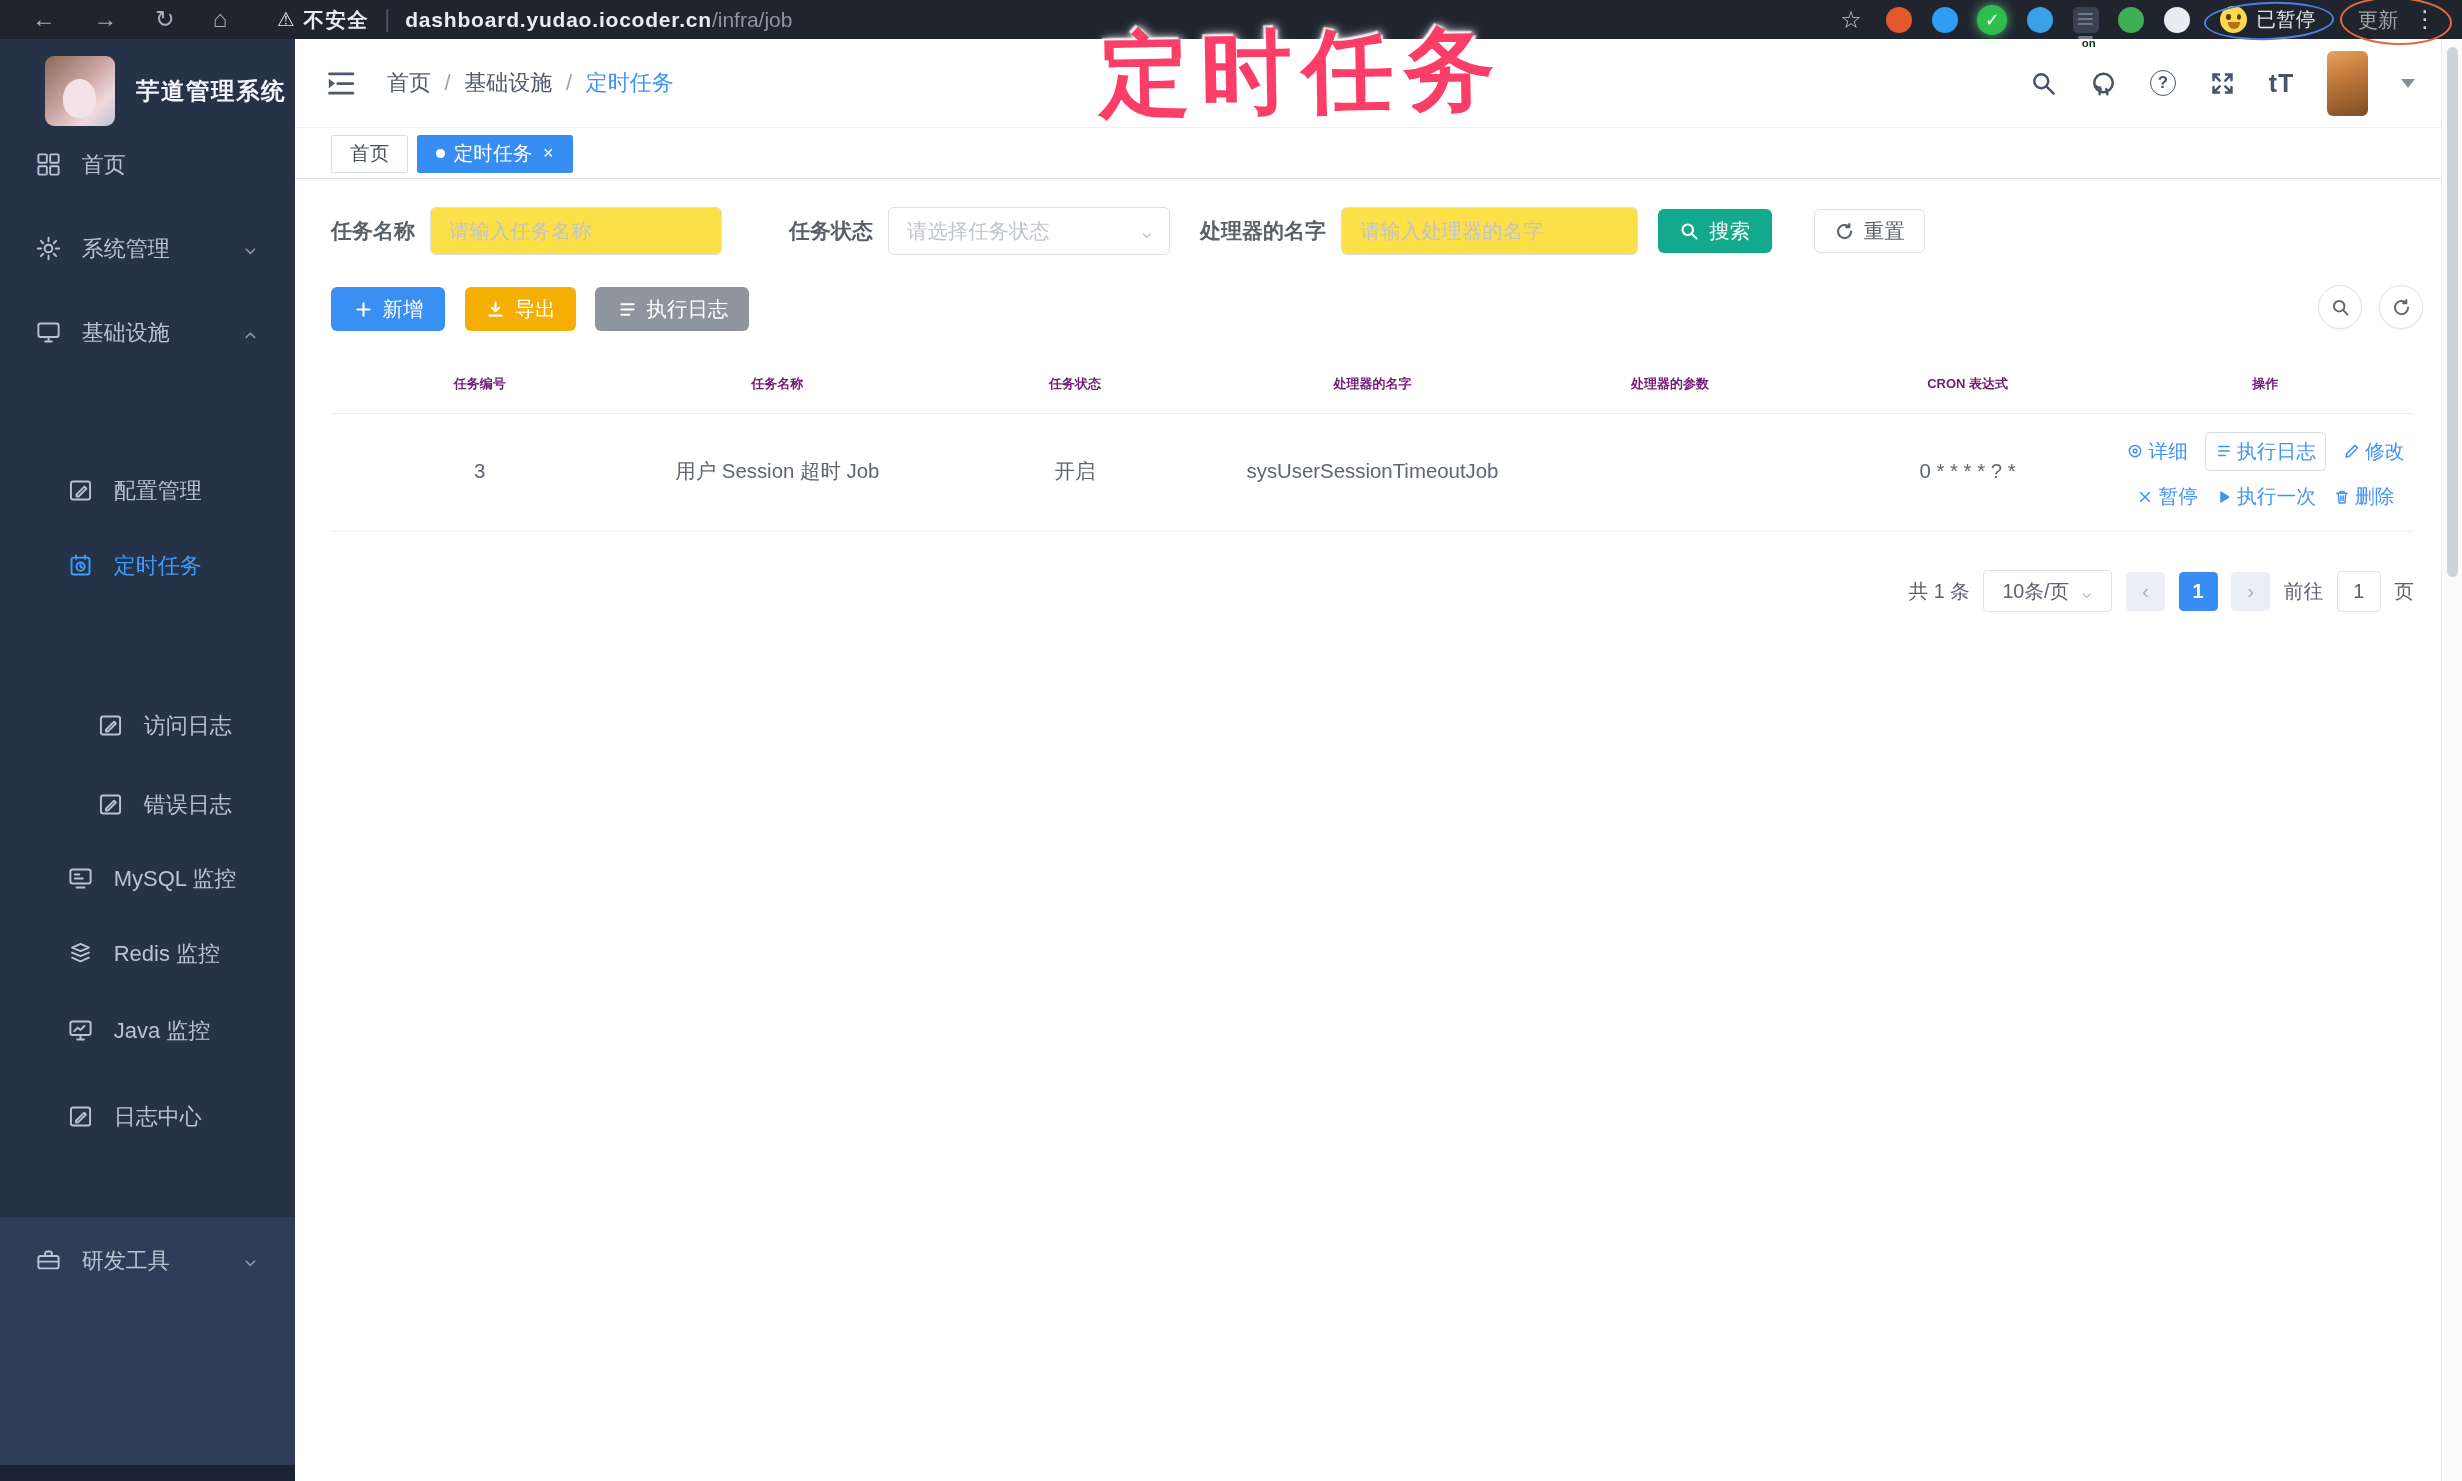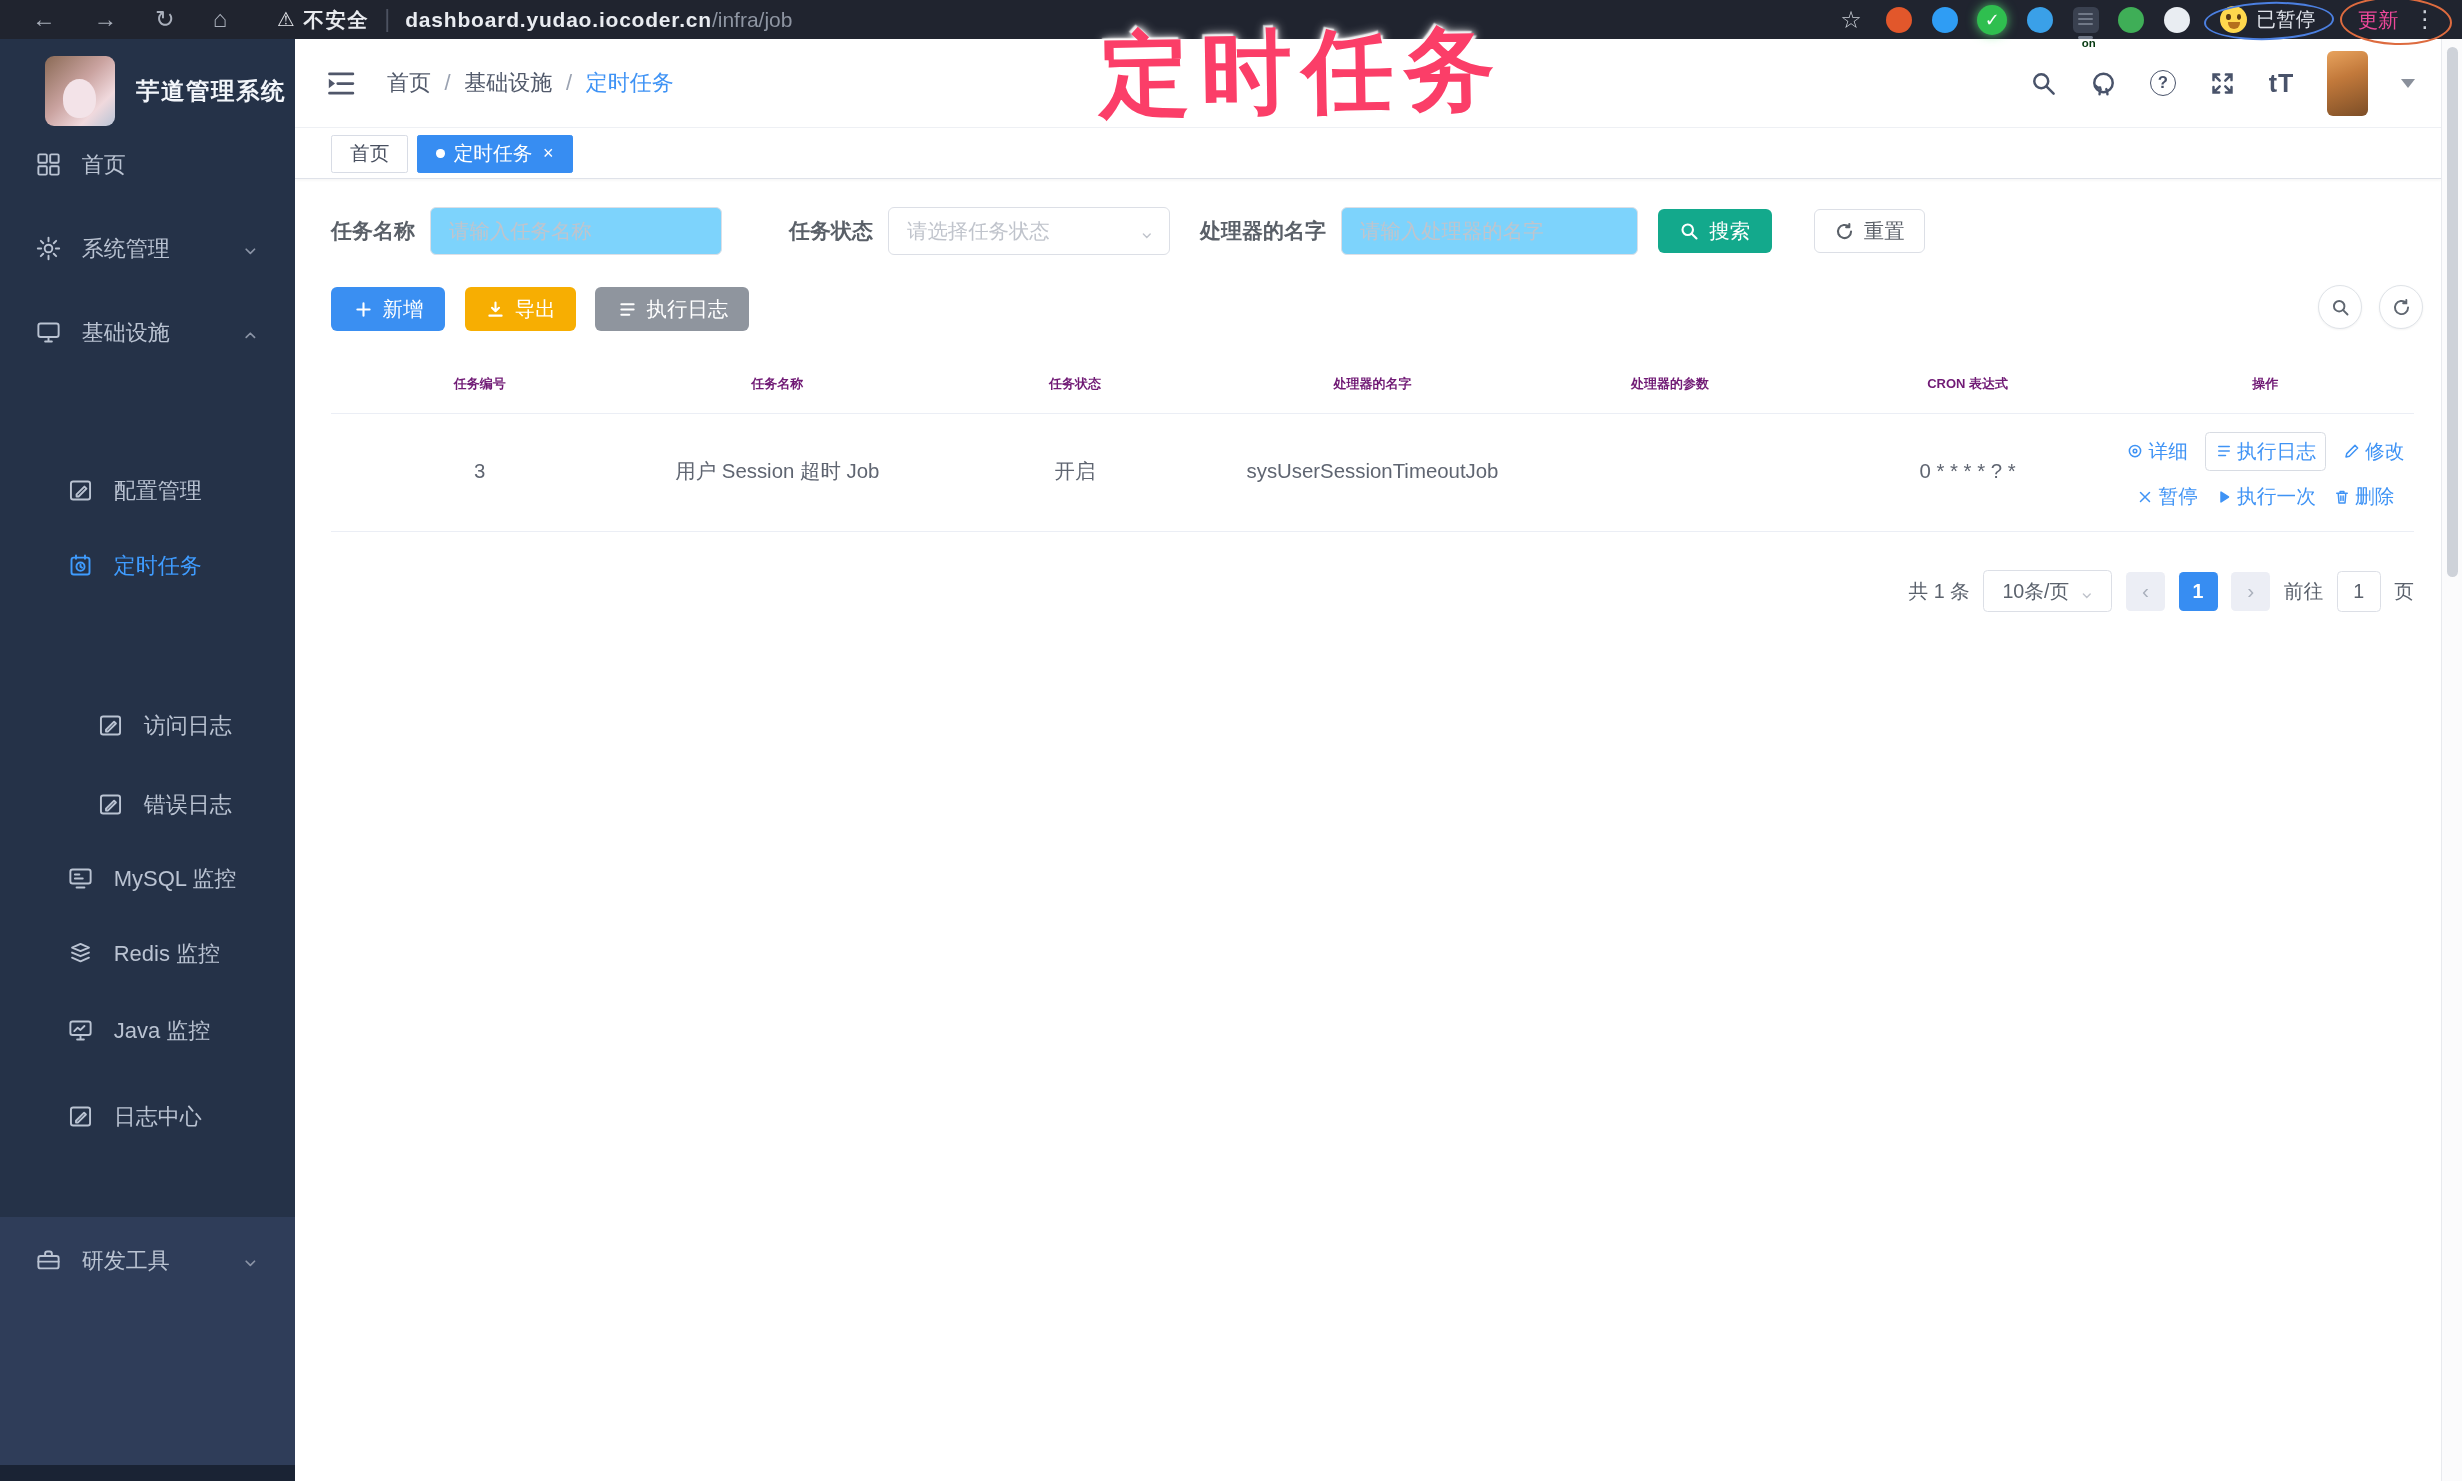--- a/index.html
+++ b/index.html
@@ -37,21 +37,21 @@
   .smiley { width:27px; height:27px; border-radius:50%; background:#ffd84d; position:relative; }
   .smiley::before, .smiley::after { content:""; position:absolute; top:7.6px; width:4.5px; height:6px;
       border-radius:50%; background:#5b3b14; }
   .smiley::before { left:6px; } .smiley::after { right:6px; }
   .smiley i { position:absolute; left:7.6px; right:7.6px; bottom:4.5px; height:6.8px;
       border-radius:0 0 7.6px 7.6px; background:#b5701d; }
   .profile-status { color:#dfe3ea; font-size:19.7px; }
   .annot-ellipse { position:absolute; border-radius:50%; pointer-events:none; }
   .ellipse-blue { left:-6px; top:-4.5px; right:-7.6px; bottom:-6px; border:2.3px solid #4b7fe0; transform:rotate(-2deg); }
   .update-wrap { position:relative; display:flex; align-items:center; gap:15px; padding:3px 12px; }
-  .update-label { color:#ec4899; font-size:20.4px; }
+  .update-label { color:#a3a3a3; font-size:20.4px; }
   .kebab-glyph { color:#cdd2da; font-size:23px; }
   .ellipse-orange { left:-6px; top:-6px; right:-3px; bottom:-7.6px; border:2.3px solid #dd6b3f; transform:rotate(2deg); }
 
   
   .annotation-title { position:absolute; left:1099px; top:10.6px; z-index:60;
     font-size:91px; font-weight:bold; letter-spacing:10.6px; color:#fb3e68; transform:rotate(-1deg);
     text-shadow:0 0 6px #fff, 0 0 12px #fff, 2.3px 2.3px 1.5px rgba(255,255,255,.85), -2.3px -2.3px 1.5px rgba(255,255,255,.85); }
 
   
   .sidebar { position:absolute; left:0; top:39px; width:295px; bottom:0; background:#253248; z-index:10; }
@@ -103,21 +103,21 @@
   .tab.active { background:#378df2; border-color:#378df2; color:#fff; margin-left:9px; }
   .tab-dot { width:8.3px; height:8.3px; border-radius:50%; background:#fff; margin-right:9px; }
   .tab-close { font-size:18px; margin-left:10.6px; }
 
   
   .content { position:absolute; left:295px; top:179px; right:21px; bottom:0; background:#fff; }
 
   .filter-row { position:absolute; left:36px; top:27px; height:50px; display:flex; align-items:center; }
   .f-label { font-size:21px; font-weight:bold; color:#5a6068; margin-right:15px; white-space:nowrap; }
   .f-input { height:48px; border:0.8px solid #dcdfe6; border-radius:6px; font-size:20.4px; padding:0 18px;
-      color:#5a6068; outline:none; background:#7dd3fc; }
+      color:#5a6068; outline:none; background:#fde047; }
   .f-input::placeholder { color:#c0c4cc; }
   .w-name { width:292px; margin-right:67px; }
   .f-select { width:282px; height:48px; border:0.8px solid #dcdfe6; border-radius:6px; display:flex;
       align-items:center; padding:0 18px; color:#c0c4cc; font-size:20.4px; margin-right:30px;
       position:relative; cursor:pointer; }
   .sel-chev { position:absolute; right:15px; width:13.6px; height:13.6px; }
   .sel-chev svg { width:13.6px; height:13.6px; stroke:#c0c4cc; fill:none; stroke-width:2.6; stroke-linecap:round; }
   .w-handler { width:297px; }
   .btn { height:44px; border-radius:6px; display:flex; align-items:center; justify-content:center;
       font-size:20.4px; cursor:pointer; border:none; white-space:nowrap; }

